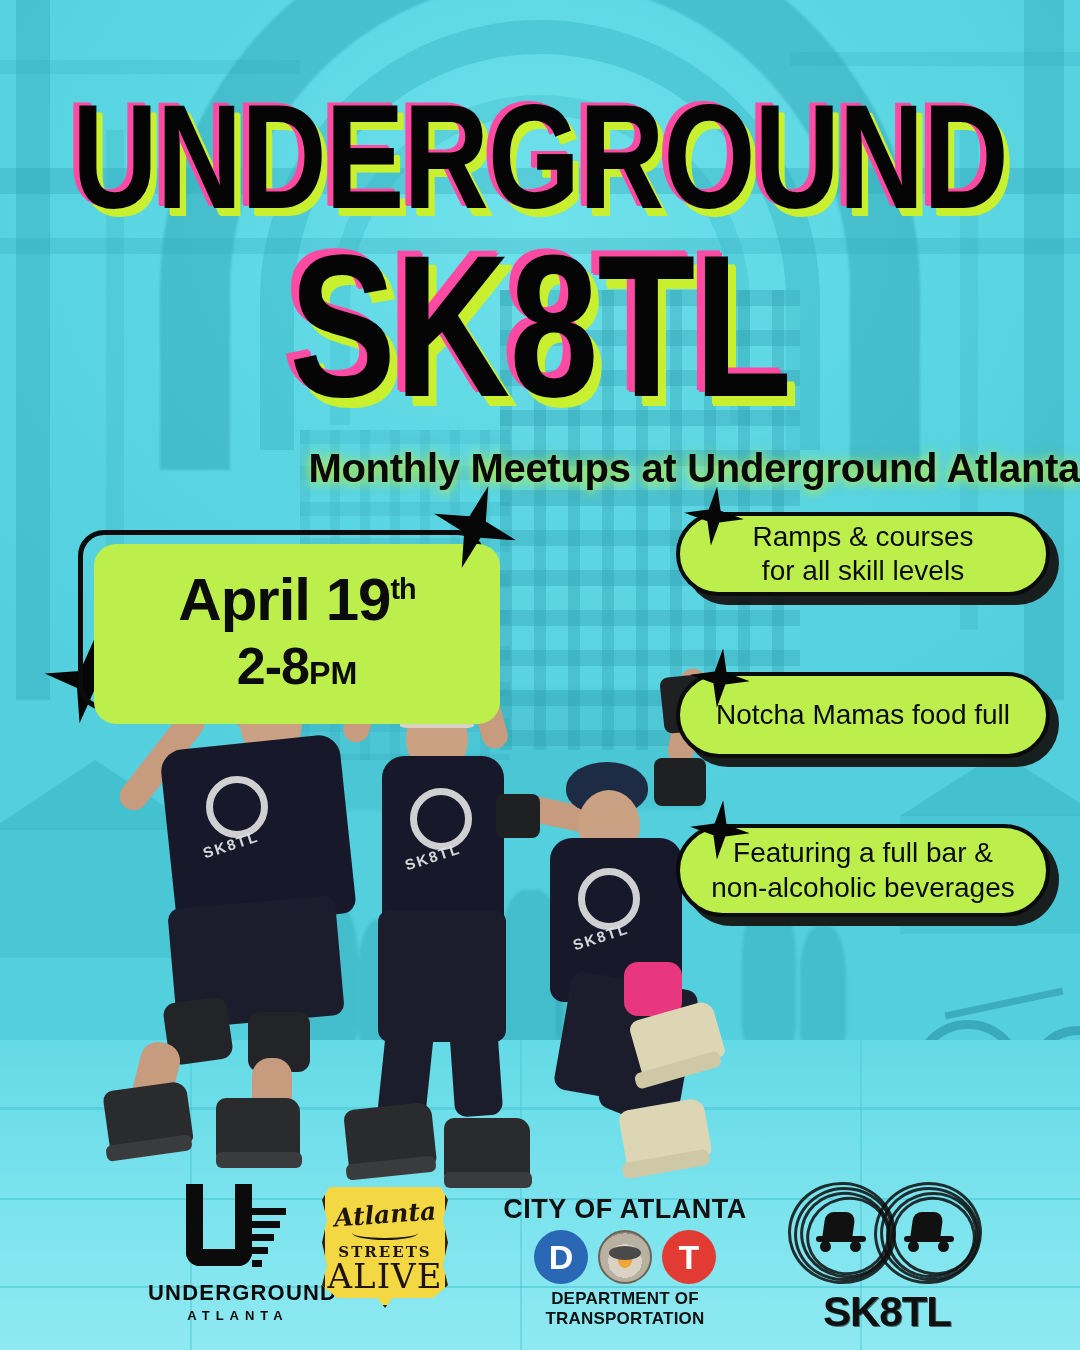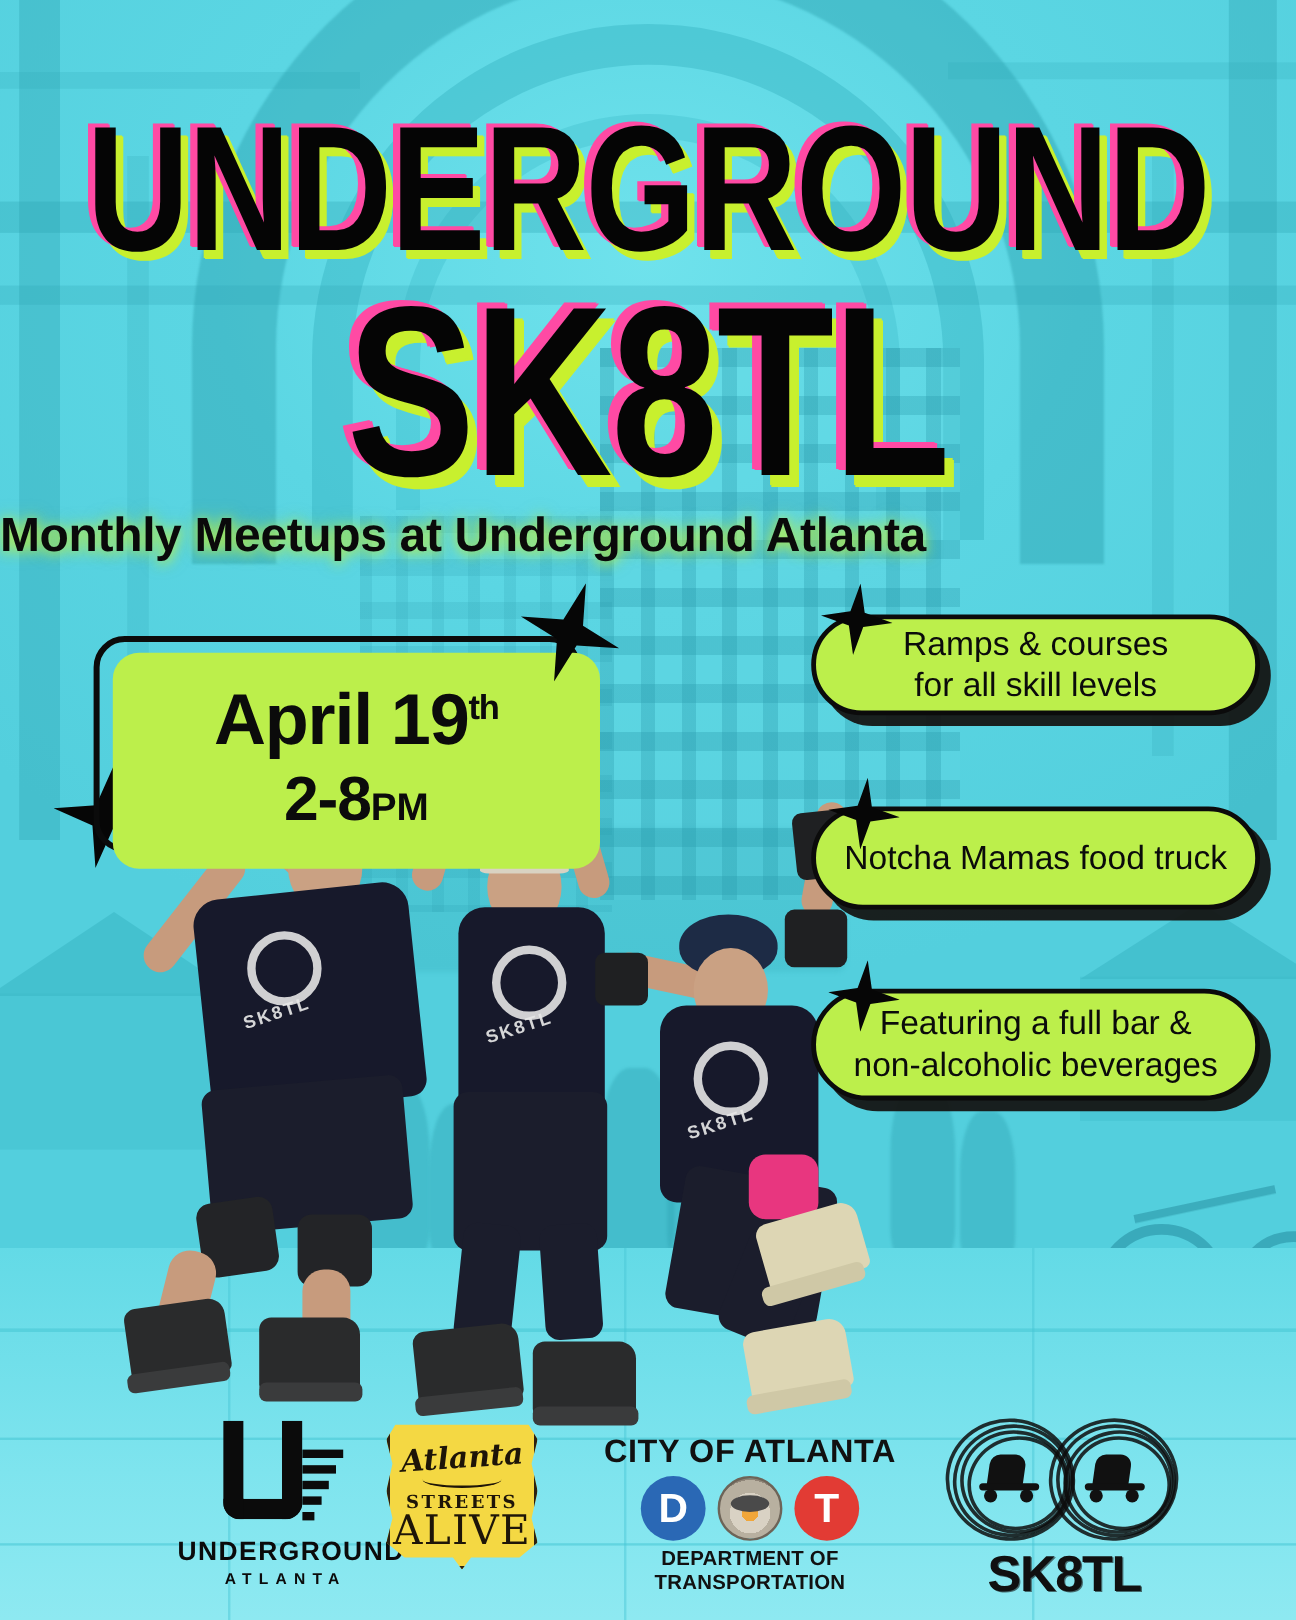--- a/index.html
+++ b/index.html
@@ -137,21 +137,21 @@
     margin-top:44px;
     transform:scaleX(1.0) scaleY(1.26);
     transform-origin:center top;
     text-shadow:
       -8px -4px 0 #ff4aa4,
       -6px -3px 0 #ff4aa4,
       7px 7px 0 #c8f02e,
       8px 8px 0 #c8f02e;
   }
   .subtitle {
-    position:absolute; left:0; top:424px; width:1080px; text-align:left;
+    position:absolute; left:0; top:446px; width:1080px; text-align:right;
     font-size:40px; font-weight:700; color:#0a0a0a;
     letter-spacing:-.3px;
     text-shadow: 0 2px 10px rgba(190,240,60,.85), 0 0 14px rgba(190,240,60,.5);
     white-space:nowrap;
   }
 
   
   .date-wrap { position:absolute; left:78px; top:530px; width:424px; height:196px; }
   .date-outline {
     position:absolute; left:0; top:0; width:406px; height:180px;
@@ -434,21 +434,21 @@
   </div>
   <div class="star s-date-tr"></div>
 
   <div class="bubble b1">
     <span>Ramps &amp; courses</span>
     <span>for all skill levels</span>
   </div>
   <div class="star s-b1"></div>
 
   <div class="bubble b2">
-    <span>Notcha Mamas food truck</span>
+    <span>Notcha Mamas food full</span>
   </div>
   <div class="star s-b2"></div>
 
   <div class="bubble b3">
     <span>Featuring a full bar &amp;</span>
     <span>non-alcoholic beverages</span>
   </div>
   <div class="star s-b3"></div>
 
   <div class="logos">

